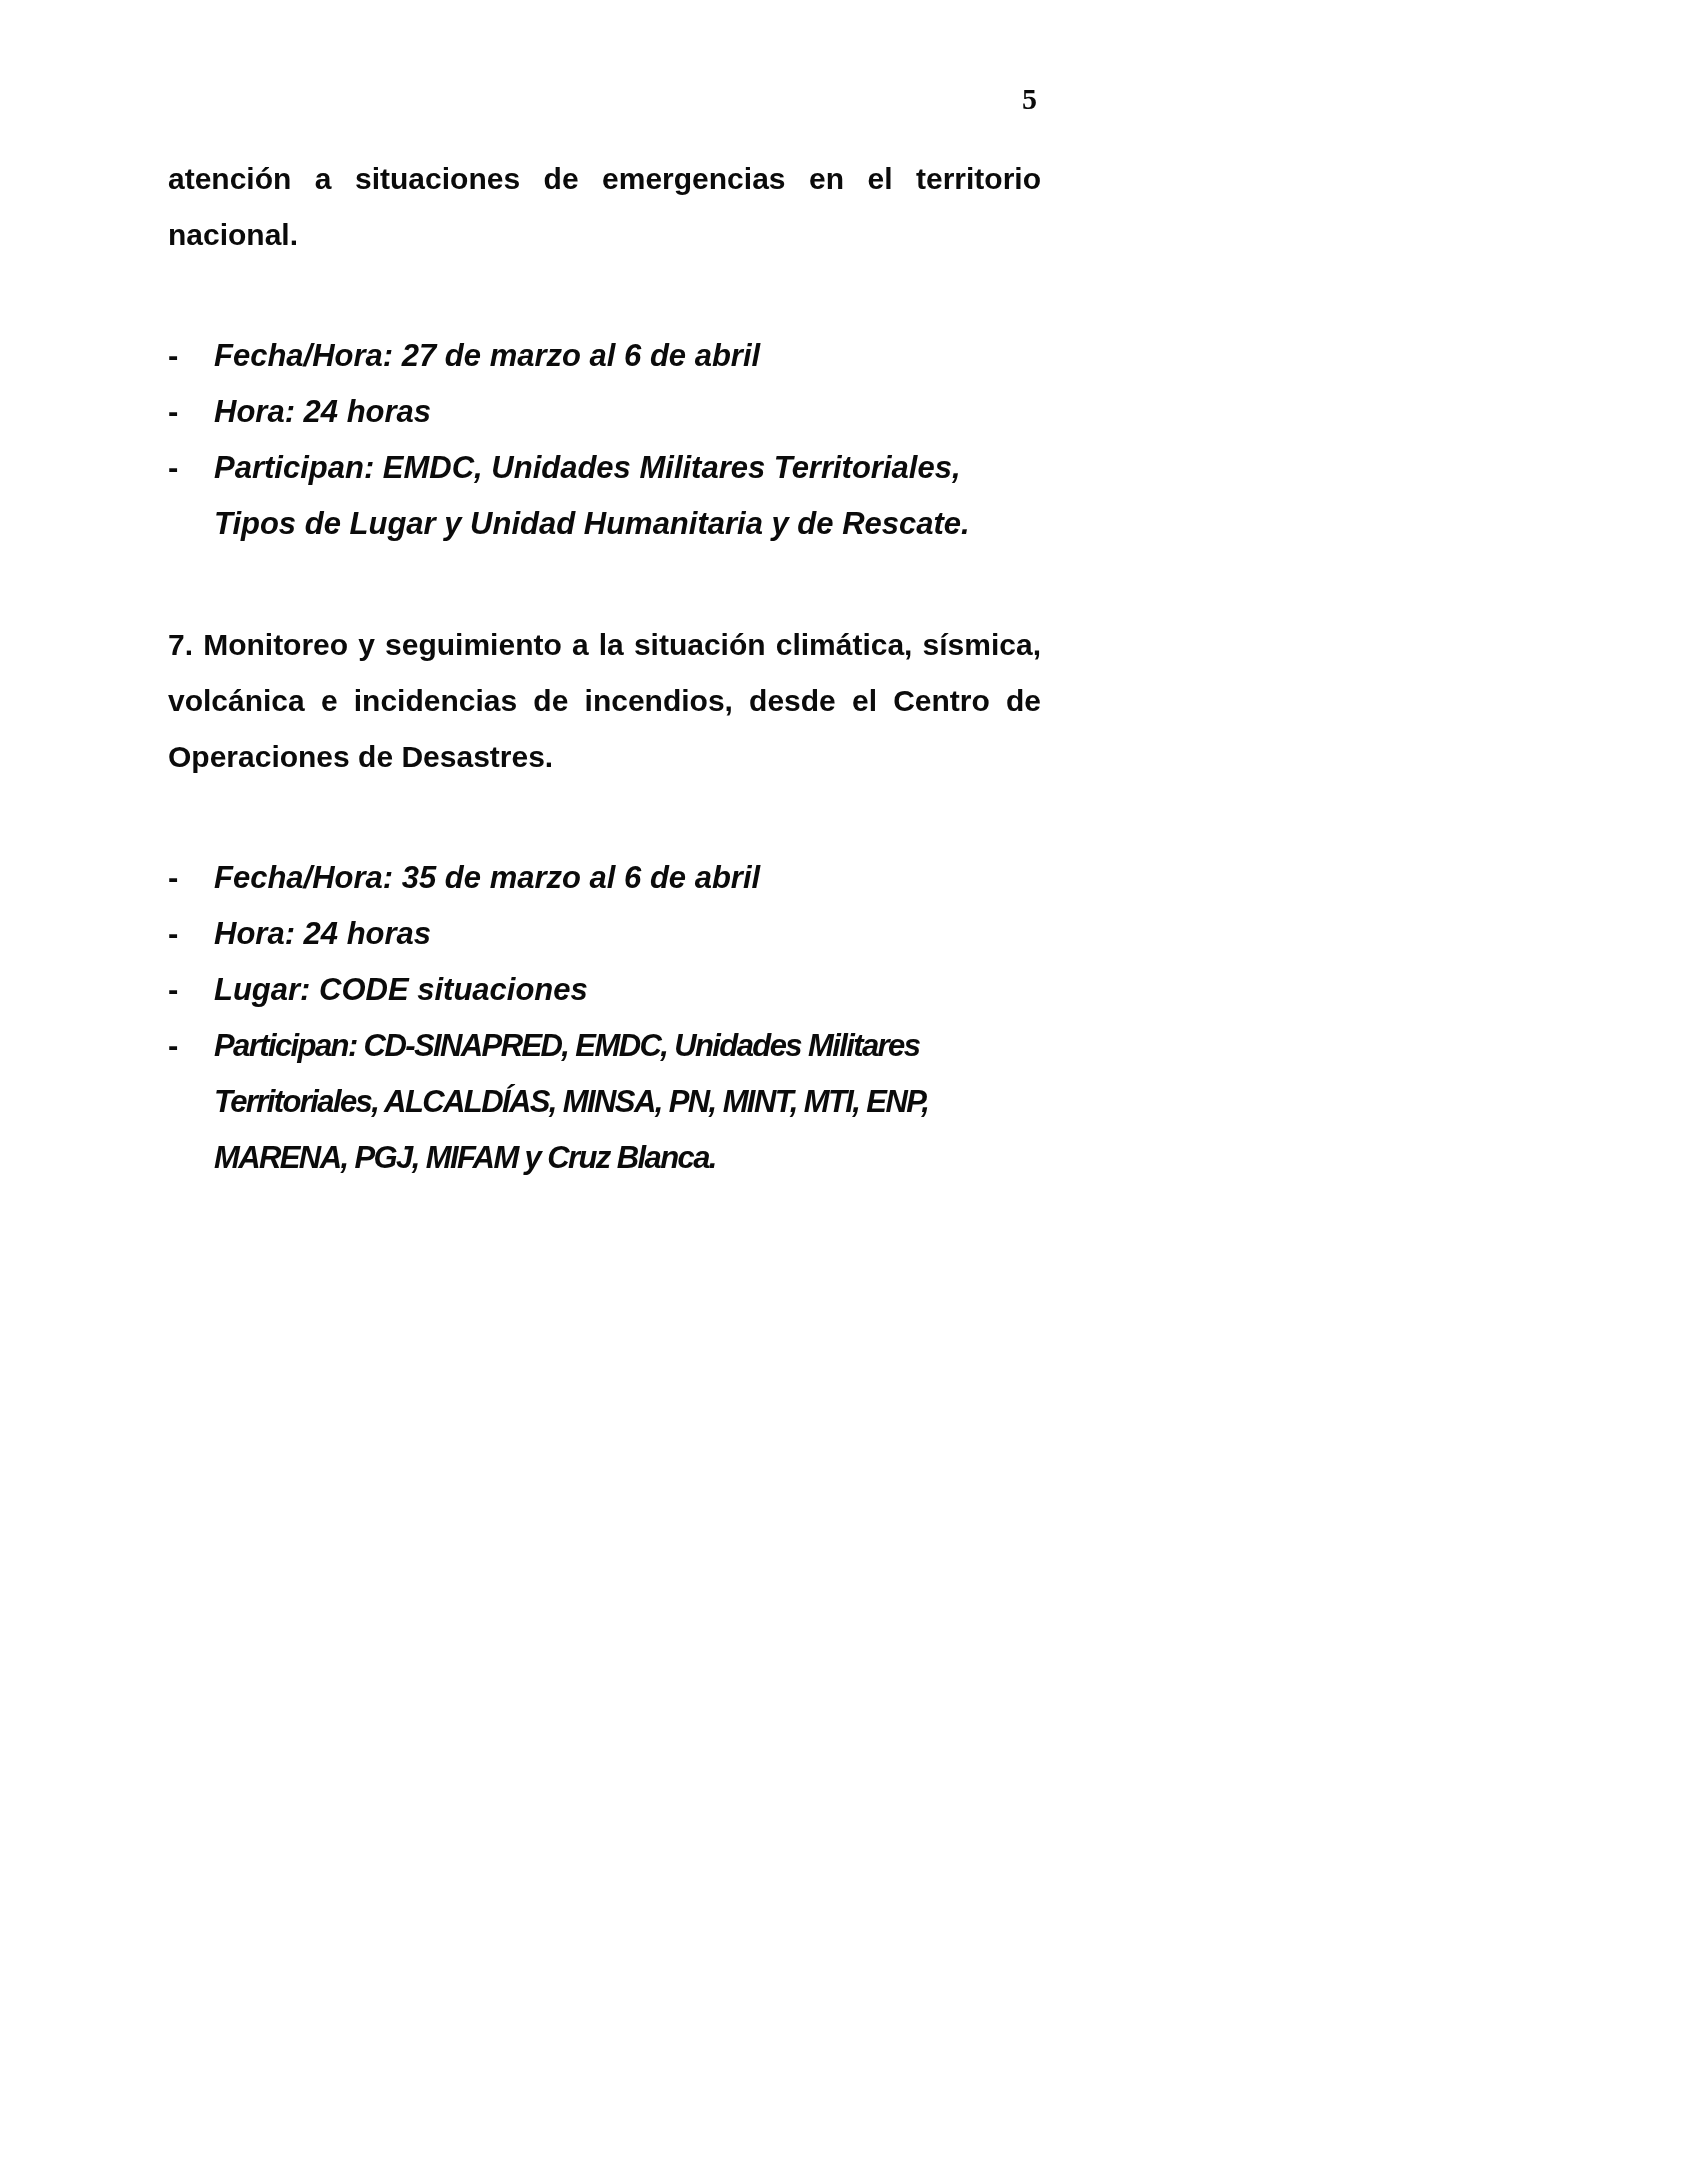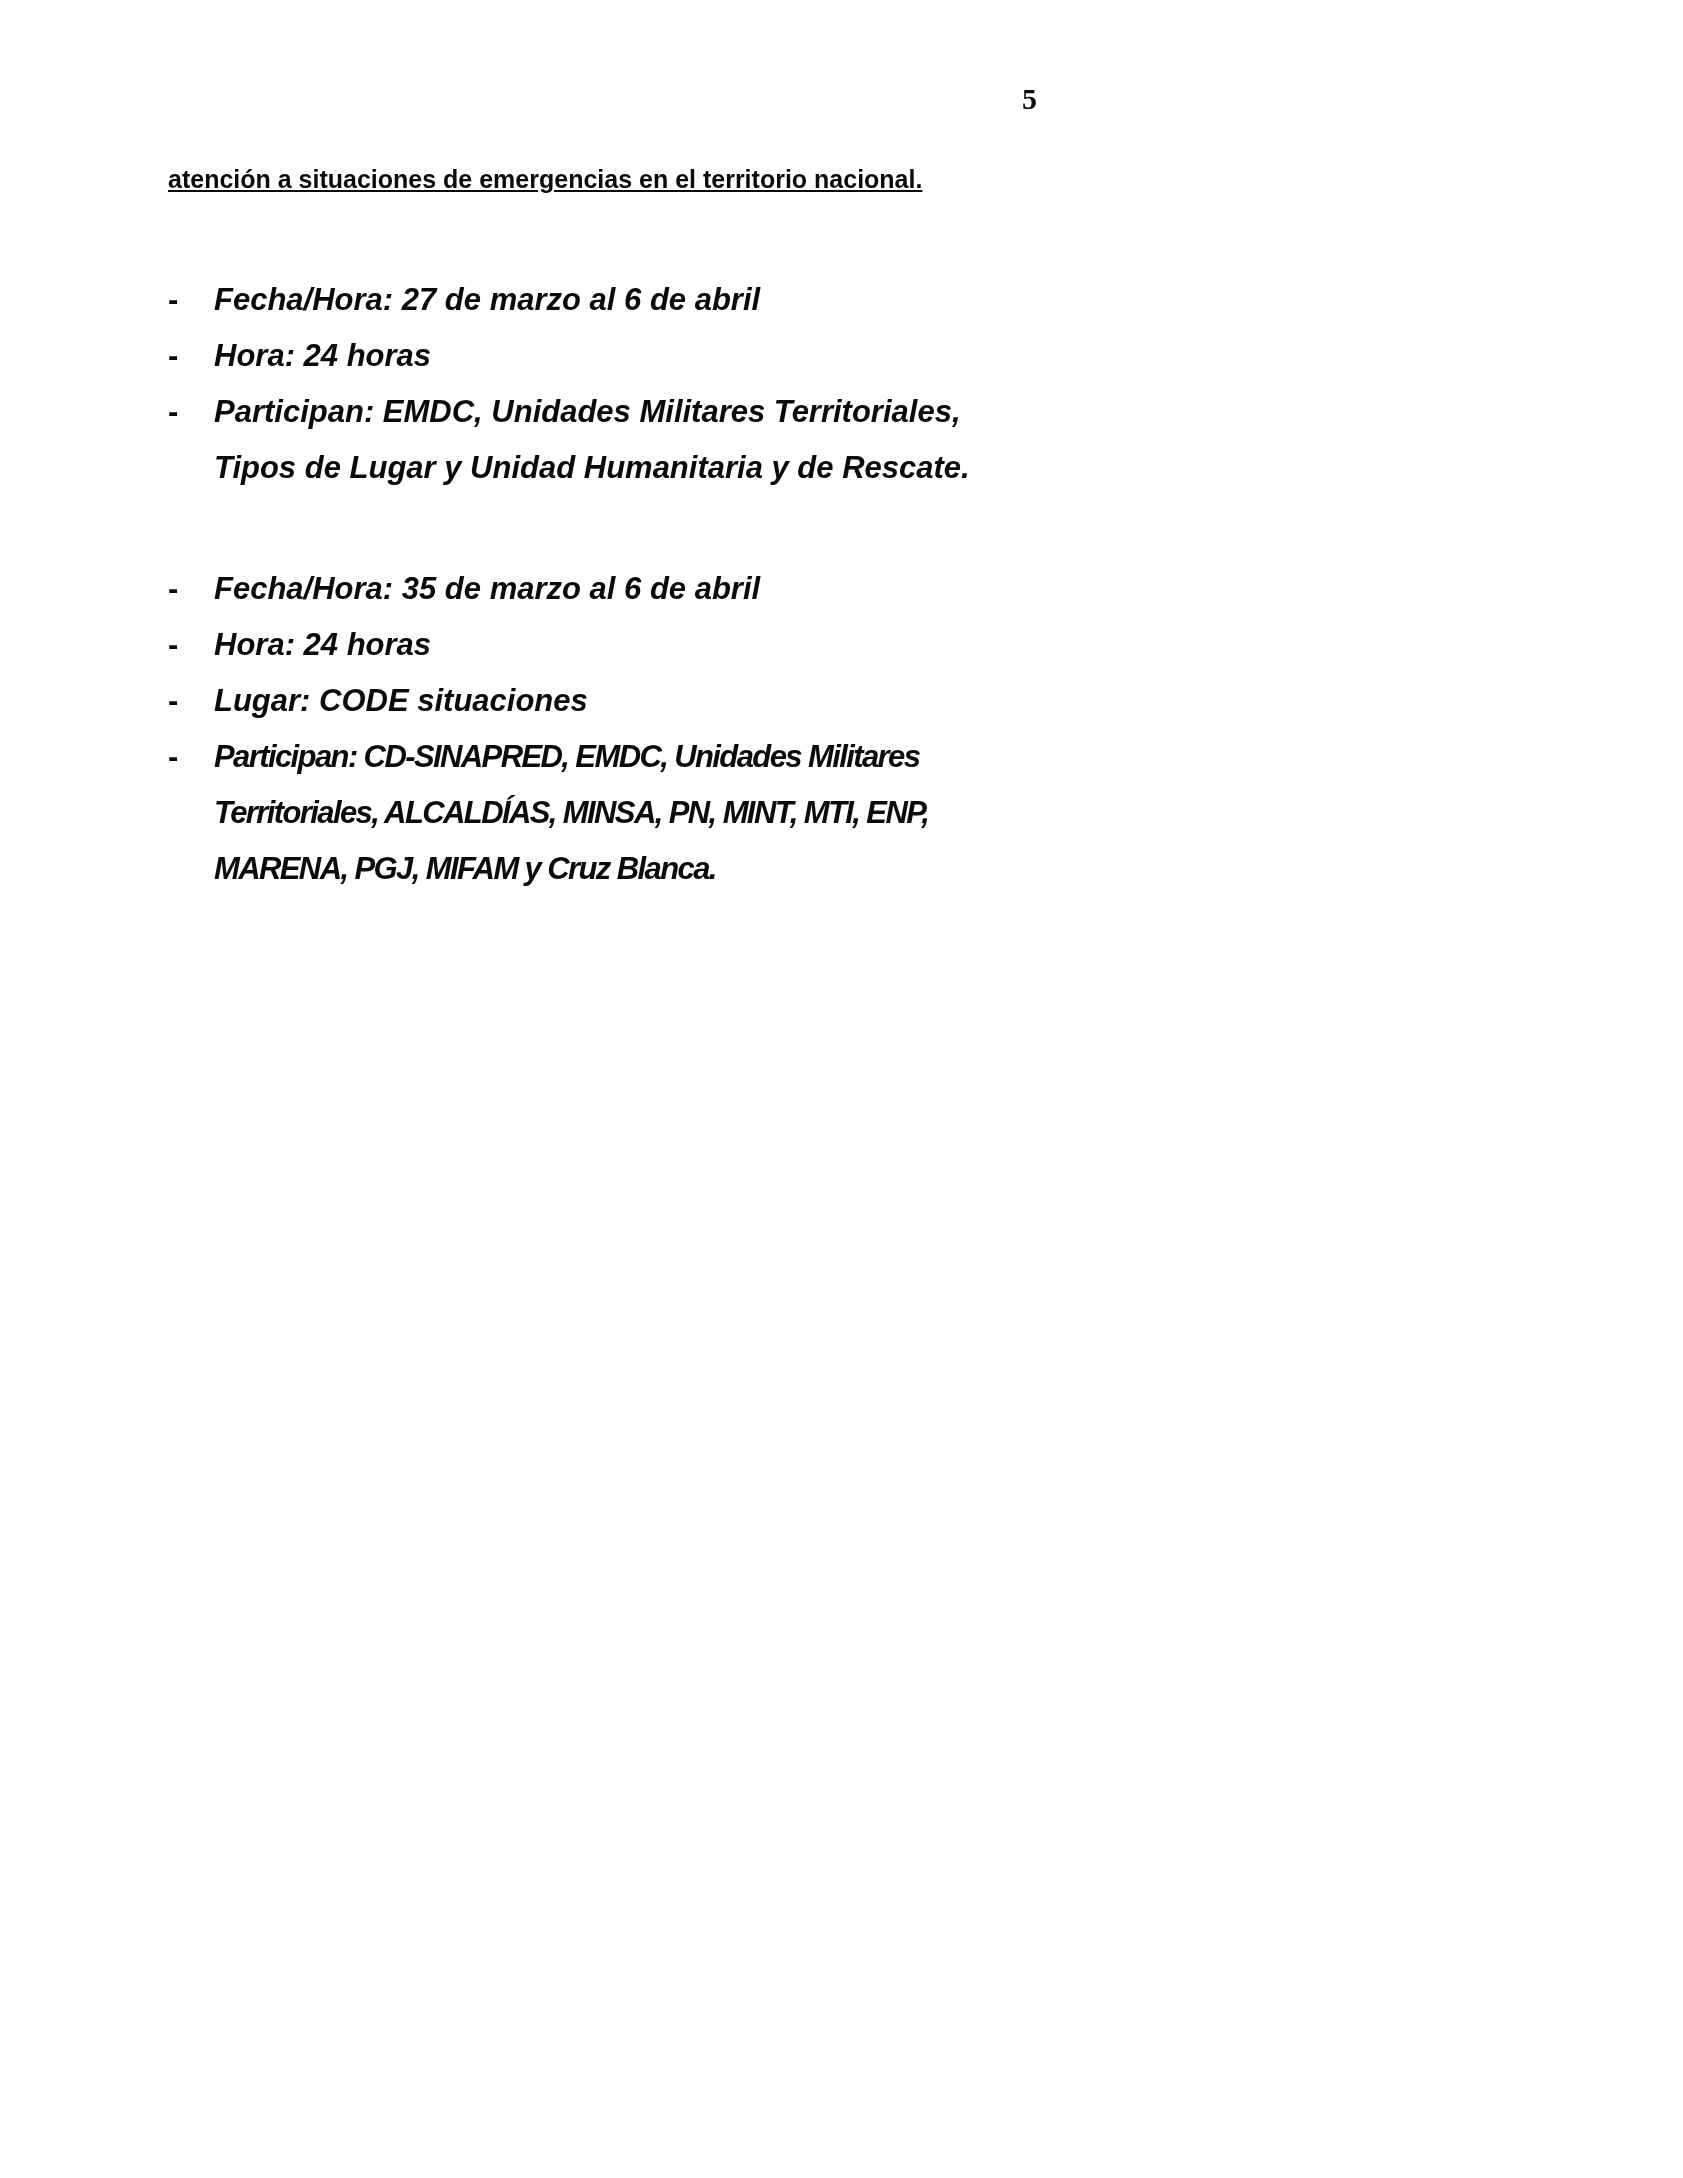--- a/index.html
+++ b/index.html
@@ -25,26 +25,25 @@
   }
   .page-number {
     font-family: "Liberation Serif", serif;
     font-size: 30px;
     font-weight: bold;
     text-align: right;
     line-height: 36px;
     margin: 0 4px 34px 0;
   }
   .para {
-    font-size: 25px;
+    font-size: 30px;
     line-height: 56px;
     text-align: justify;
     text-align-last: left;
     margin: 0 0 65px 0;
-    text-decoration: underline;
   }
   .event-list {
     list-style: none;
     margin: 0 0 65px 0;
     padding: 0;
     font-size: 31px;
     line-height: 56px;
   }
   .event-list:last-child {
     margin-bottom: 0;
@@ -83,20 +82,21 @@
       <li class="list-item">
         <span class="marker">-</span>
         <span class="item-text">Hora: 24 horas</span>
       </li>
       <li class="list-item">
         <span class="marker">-</span>
         <span class="item-text">Participan: EMDC, Unidades Militares Territoriales, Tipos de Lugar y Unidad Humanitaria y de Rescate.</span>
       </li>
     </ul>
 
+    <p class="para">7.  Monitoreo y seguimiento a la situación climática, sísmica, volcánica e incidencias de incendios, desde el Centro de Operaciones de Desastres.</p>
 
     <ul class="event-list">
       <li class="list-item">
         <span class="marker">-</span>
         <span class="item-text">Fecha/Hora: 35 de marzo al 6 de abril</span>
       </li>
       <li class="list-item">
         <span class="marker">-</span>
         <span class="item-text">Hora: 24 horas</span>
       </li>

